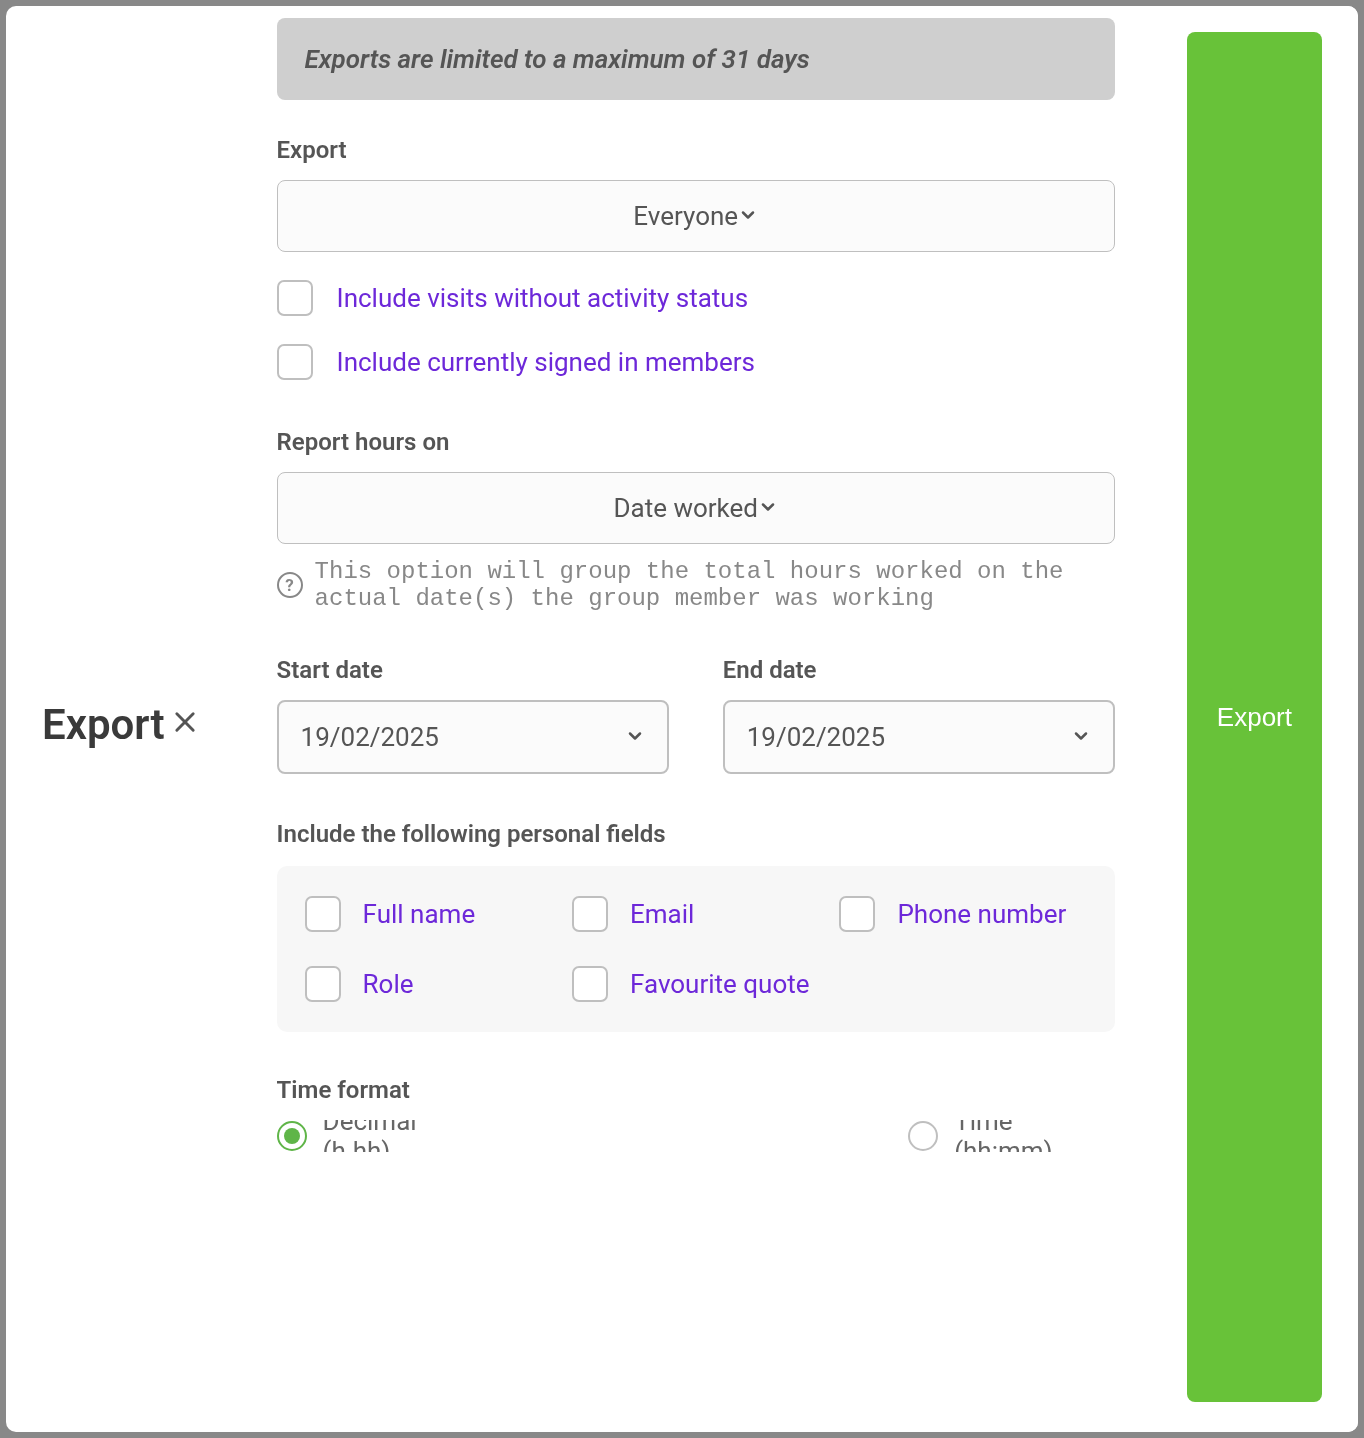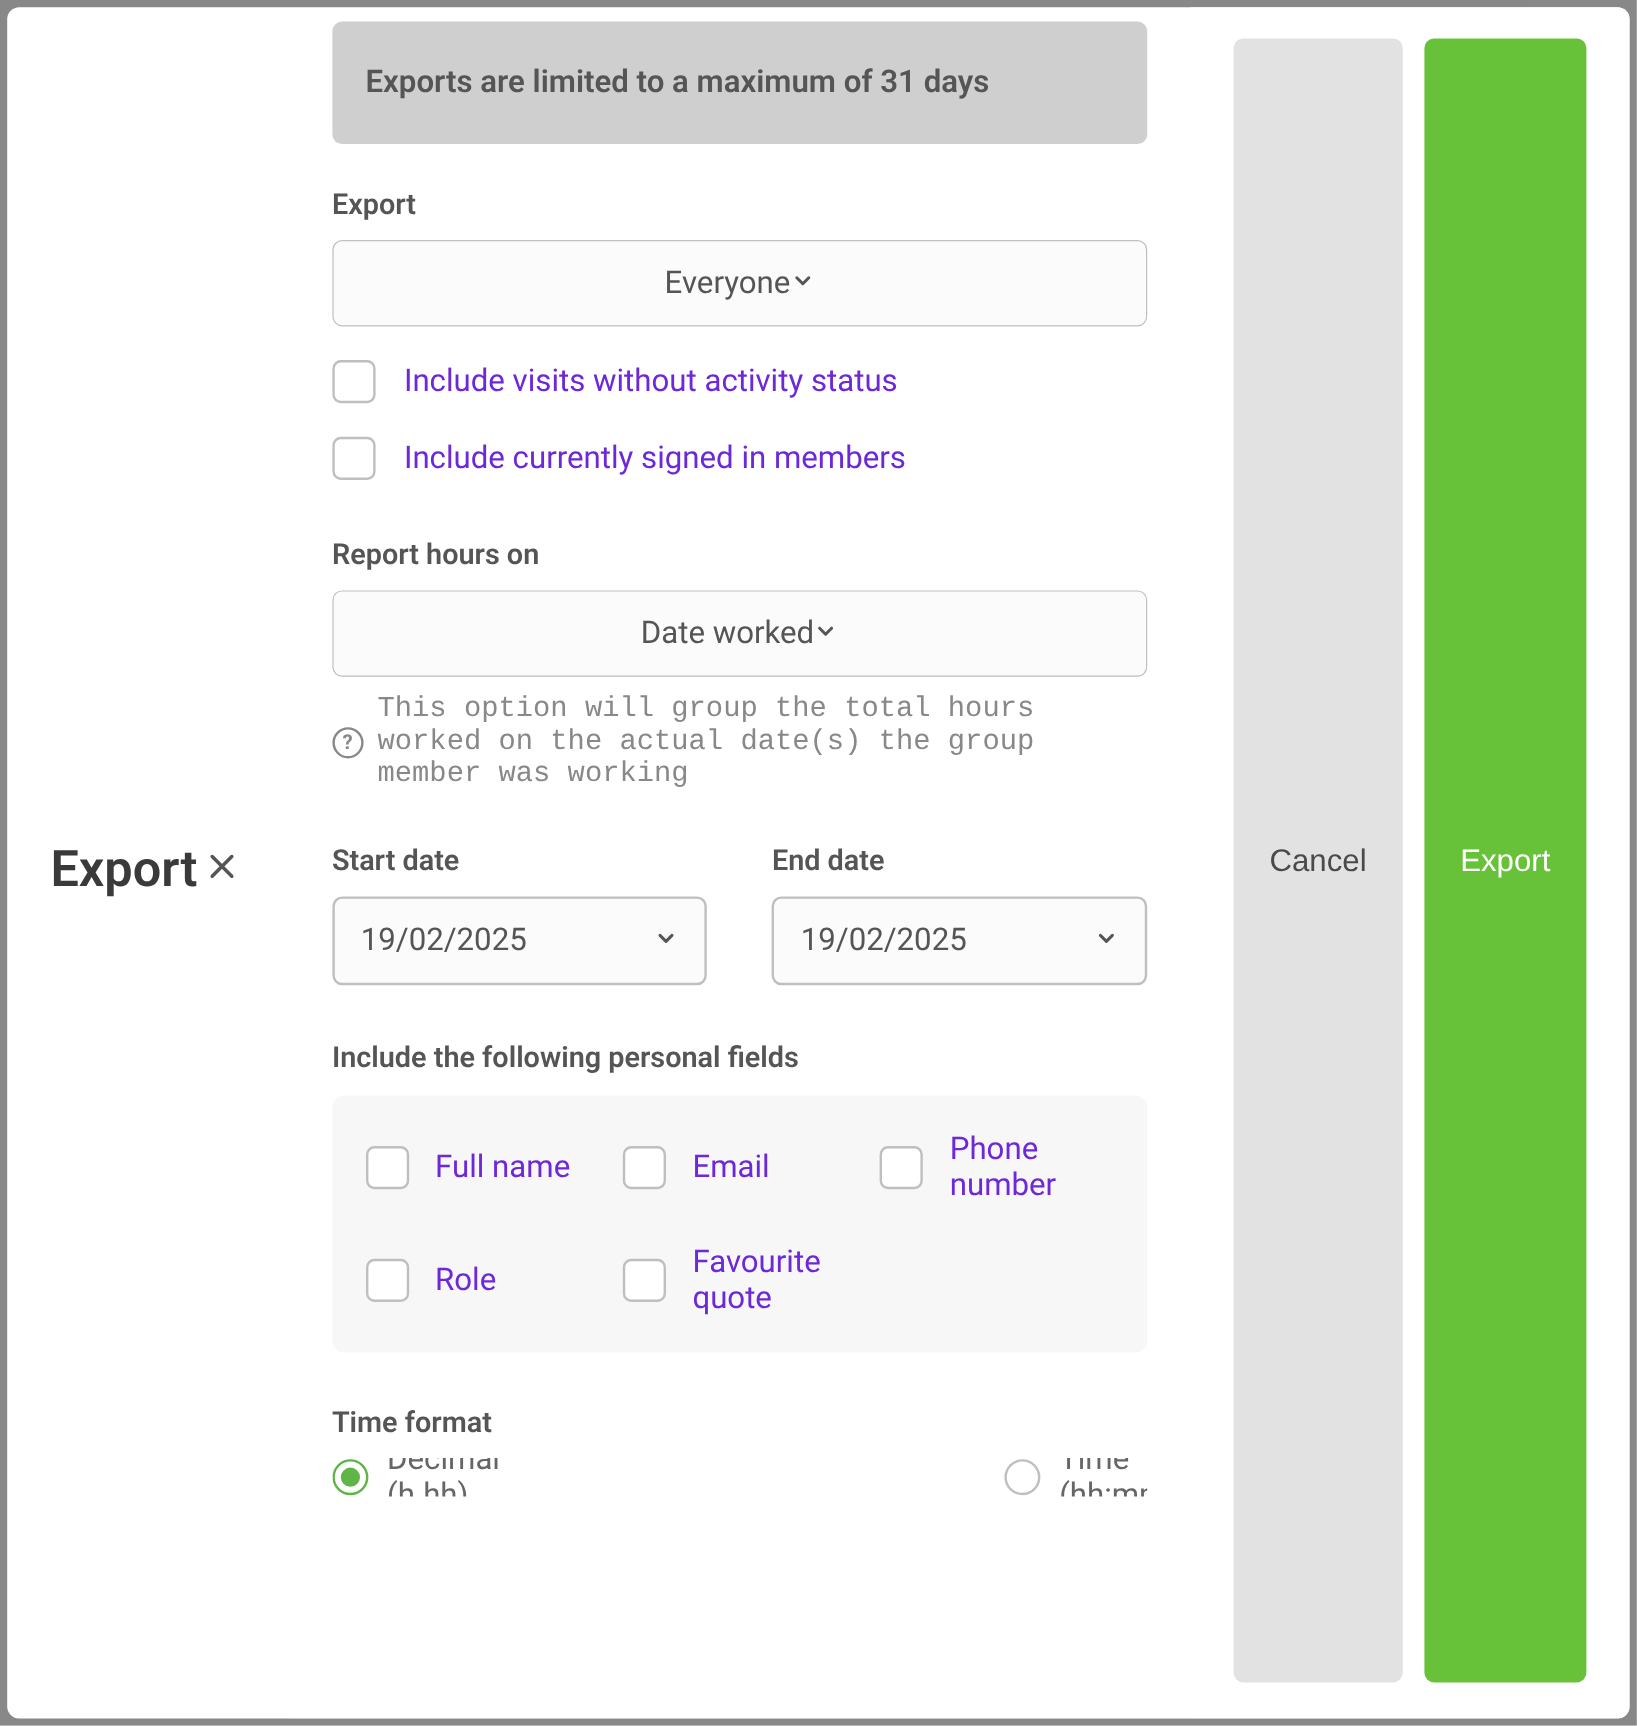--- a/index.html
+++ b/index.html
@@ -47,26 +47,27 @@
     }
     .modal-body {
       flex: 1;
       overflow-y: hidden;
       padding: 0 36px;
       position: relative;
     }
     .info-banner {
       background: #cfcfcf;
       border-radius: 8px;
-      padding: 36px 28px;
+      padding: 26px 28px;
       margin-top: 12px;
       margin-bottom: 36px;
       font-size: 26px;
       font-weight: 600;
       color: #555;
+      font-style: italic;
     }
     .field-label {
       font-size: 24px;
       font-weight: 600;
       color: #555;
       margin-bottom: 16px;
       display: block;
     }
     .select-field {
       display: flex;
@@ -365,16 +366,15 @@
       <div class="radio-item">
         <div class="radio"></div>
         <span class="radio-label">Time (hh:mm)</span>
       </div>
     </div>
 
     <div class="body-fade"></div>
   </div>
 
   <div class="modal-footer">
-    <button class="btn btn-cancel">Cancel</button>
     <button class="btn btn-primary">Export</button>
   </div>
 </div>
 
 </body></html>

